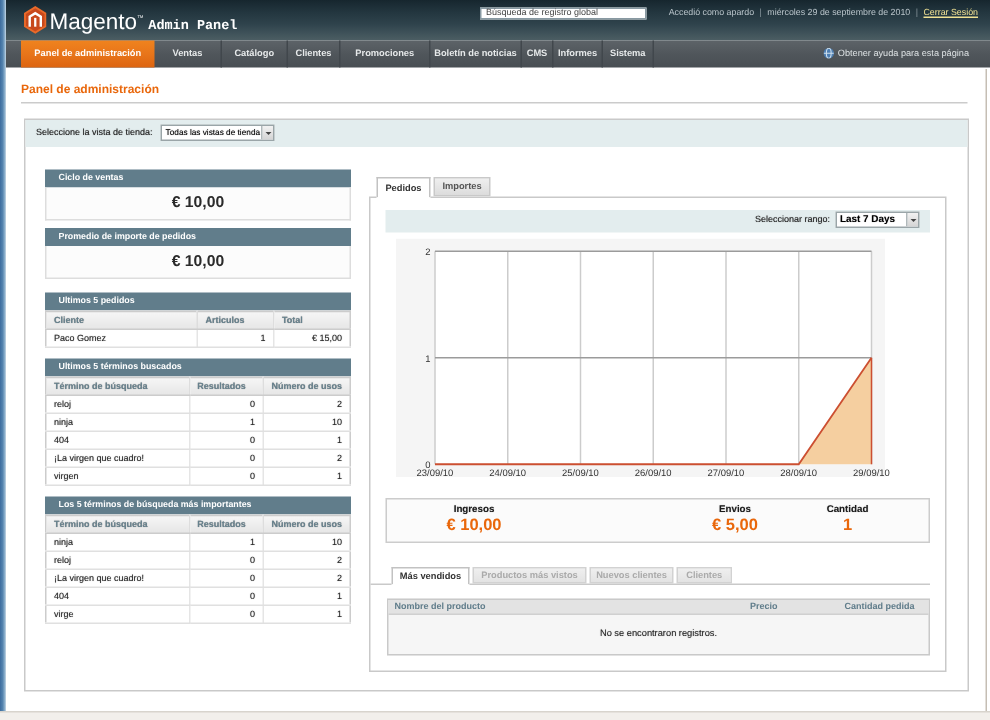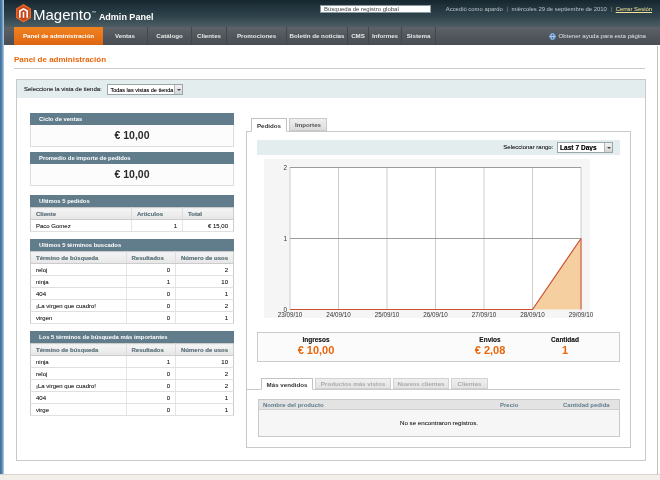--- a/index.html
+++ b/index.html
@@ -6,21 +6,21 @@
 html,body { width:660px; height:480px; overflow:hidden; background:#fff;
   font-family:"Liberation Sans", sans-serif; }
 #page { position:relative; width:660px; height:480px; }
 .abs { position:absolute; }
 
 
 #hdr { left:0; top:0; width:660px; height:27px;
   background:linear-gradient(180deg,#16262e 0%,#23363f 30%,#2f434c 60%,#41545b 85%,#4c5e63 100%); }
 #logo { left:16px; top:4px; }
 #brand { left:33px; top:6px; color:#fff; font-size:15px; white-space:nowrap; }
-#brand .ap { font-size:9px; font-weight:bold; margin-left:3px; }
+#brand .ap { font-size:9px; font-weight:bold; margin-left:3px;font-family:Liberation Mono, monospace; }
 #brand .tm { font-size:4.5px; vertical-align:super; opacity:.85; }
 #gsearch { left:320px; top:5px; width:111px; height:8px; background:#fff;
   border:1px solid #8899a2; font-size:6px; color:#444; line-height:6px; padding-left:3px;
   white-space:nowrap; }
 #hright { right:8px; top:6px; font-size:5.9px; color:#b9c4ca; white-space:nowrap; }
 #hright .sep { color:#8a979e; margin:0 2px; }
 #hright a { color:#f0e193; text-decoration:underline; }
 
 
 #nav { left:0; top:27px; width:660px; height:18px;
@@ -291,21 +291,21 @@
     </svg>
   </div>
 
   <div class="abs" id="totals">
     <div class="tot" style="left:8px;">
         <div class="lb">Ingresos</div>
         <div class="vl">€ 10,00</div>
       </div>
     <div class="tot" style="left:182px;">
         <div class="lb">Envios</div>
-        <div class="vl">€ 2,08</div>
+        <div class="vl">€ 5,00</div>
       </div>
     <div class="tot" style="left:257px;">
         <div class="lb">Cantidad</div>
         <div class="vl">1</div>
       </div>
   </div>
 
   <div class="abs" id="tabline"></div>
   <div class="dtab on abs" style="left:261px; top:378px; width:52px; height:12px; line-height:11px; z-index:3;">Más vendidos</div>
   <div class="dtab dis abs" style="left:315px; top:378px; width:76px; height:11px; line-height:10px;">Productos más vistos</div>

